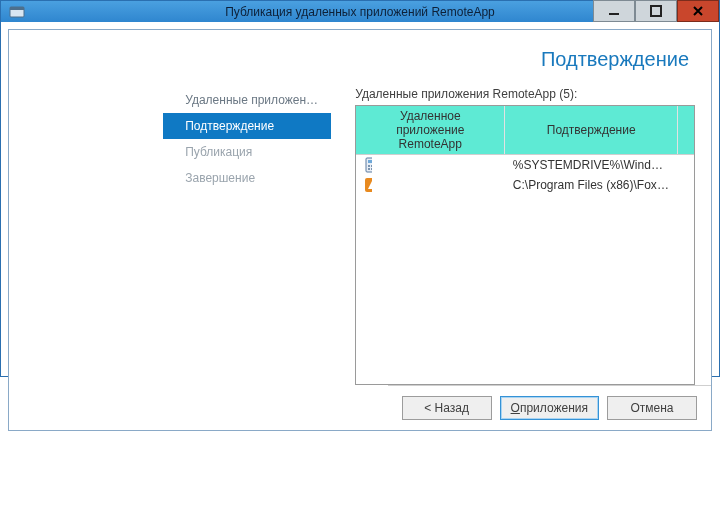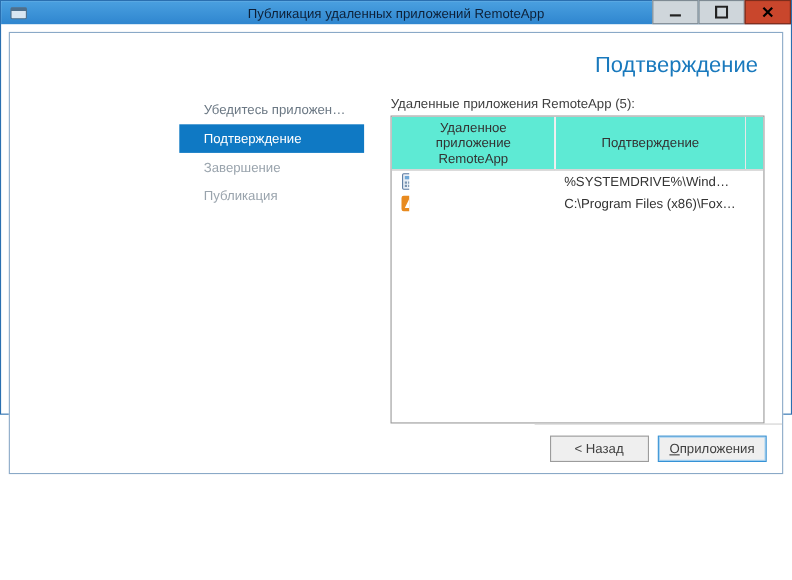--- a/index.html
+++ b/index.html
@@ -195,24 +195,24 @@
           </svg>
       </div>
     </div>
   </div>
 
   <div class="inner">
     <div class="heading">Подтверждение</div>
 
     <div class="body">
       <div class="steps">
-        <div class="step done">Убедитесь приложения...</div>
+        <div class="step done">Удаленные приложений...</div>
         <div class="step active">Подтверждение</div>
+        <div class="step">Публикация</div>
         <div class="step">Завершение</div>
-        <div class="step">Публикация</div>
       </div>
 
       <div class="main">
         <div class="list-caption">Удаленные приложения RemoteApp (5):</div>
 
         <div class="table-wrap">
           <table>
             <colgroup>
                 <col style="width:44%">
                 <col>
@@ -263,15 +263,16 @@
         </div>
       </div>
     </div>
 
     <div class="footer">
       <div class="btn">&lt; Назад</div>
       <div class="btn default">
         <span class="ul">О</span>
           <span>приложения</span>
       </div>
+      <div class="btn">Отмена</div>
     </div>
   </div>
 </div>
 
 </body></html>

